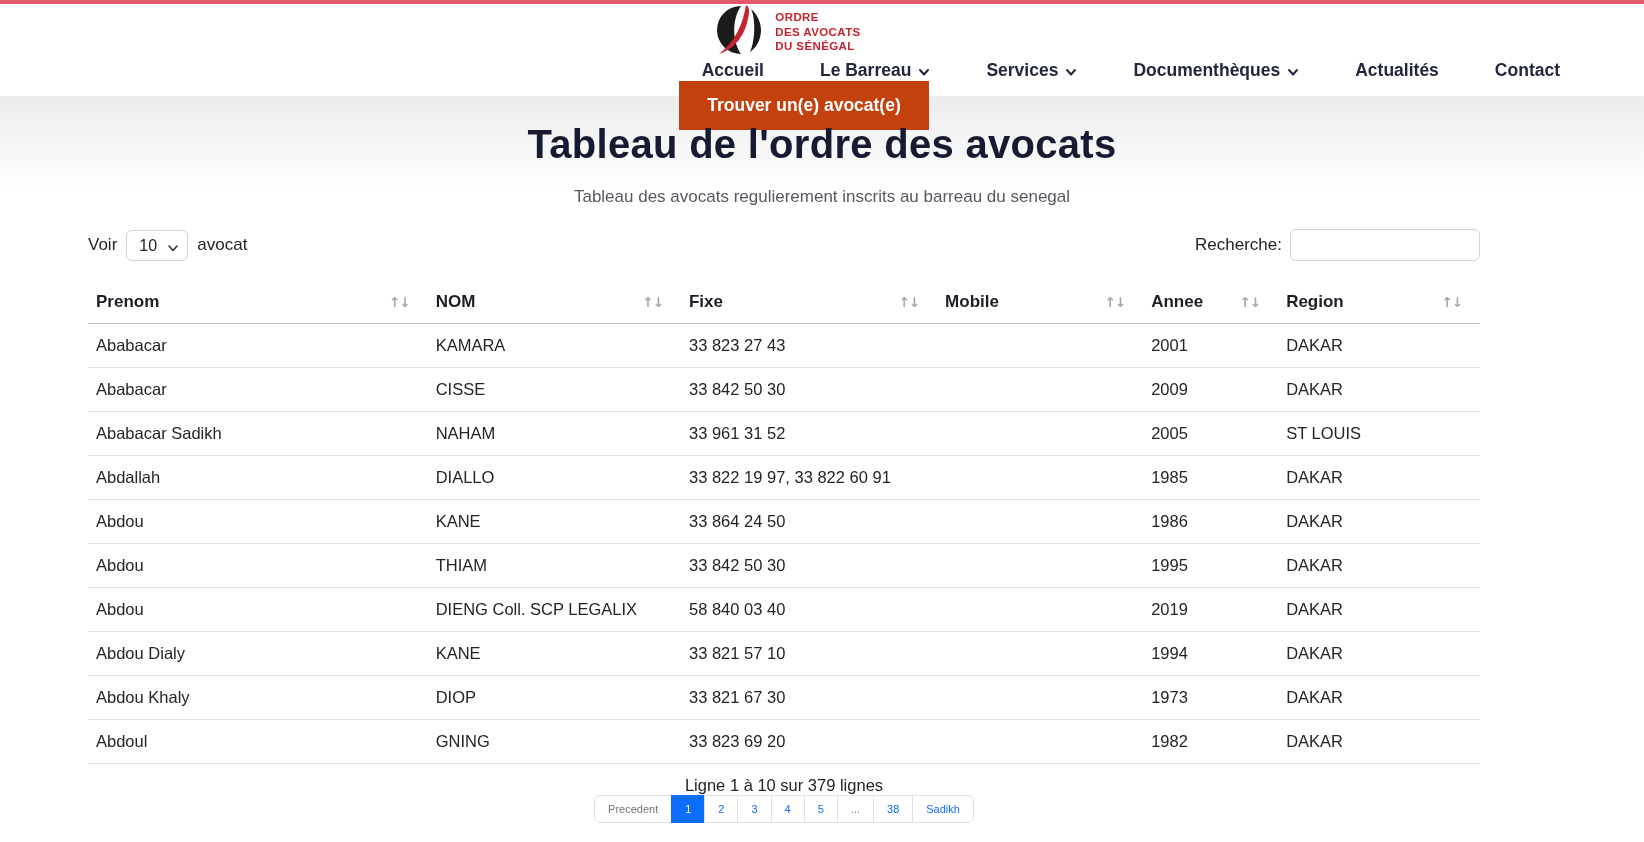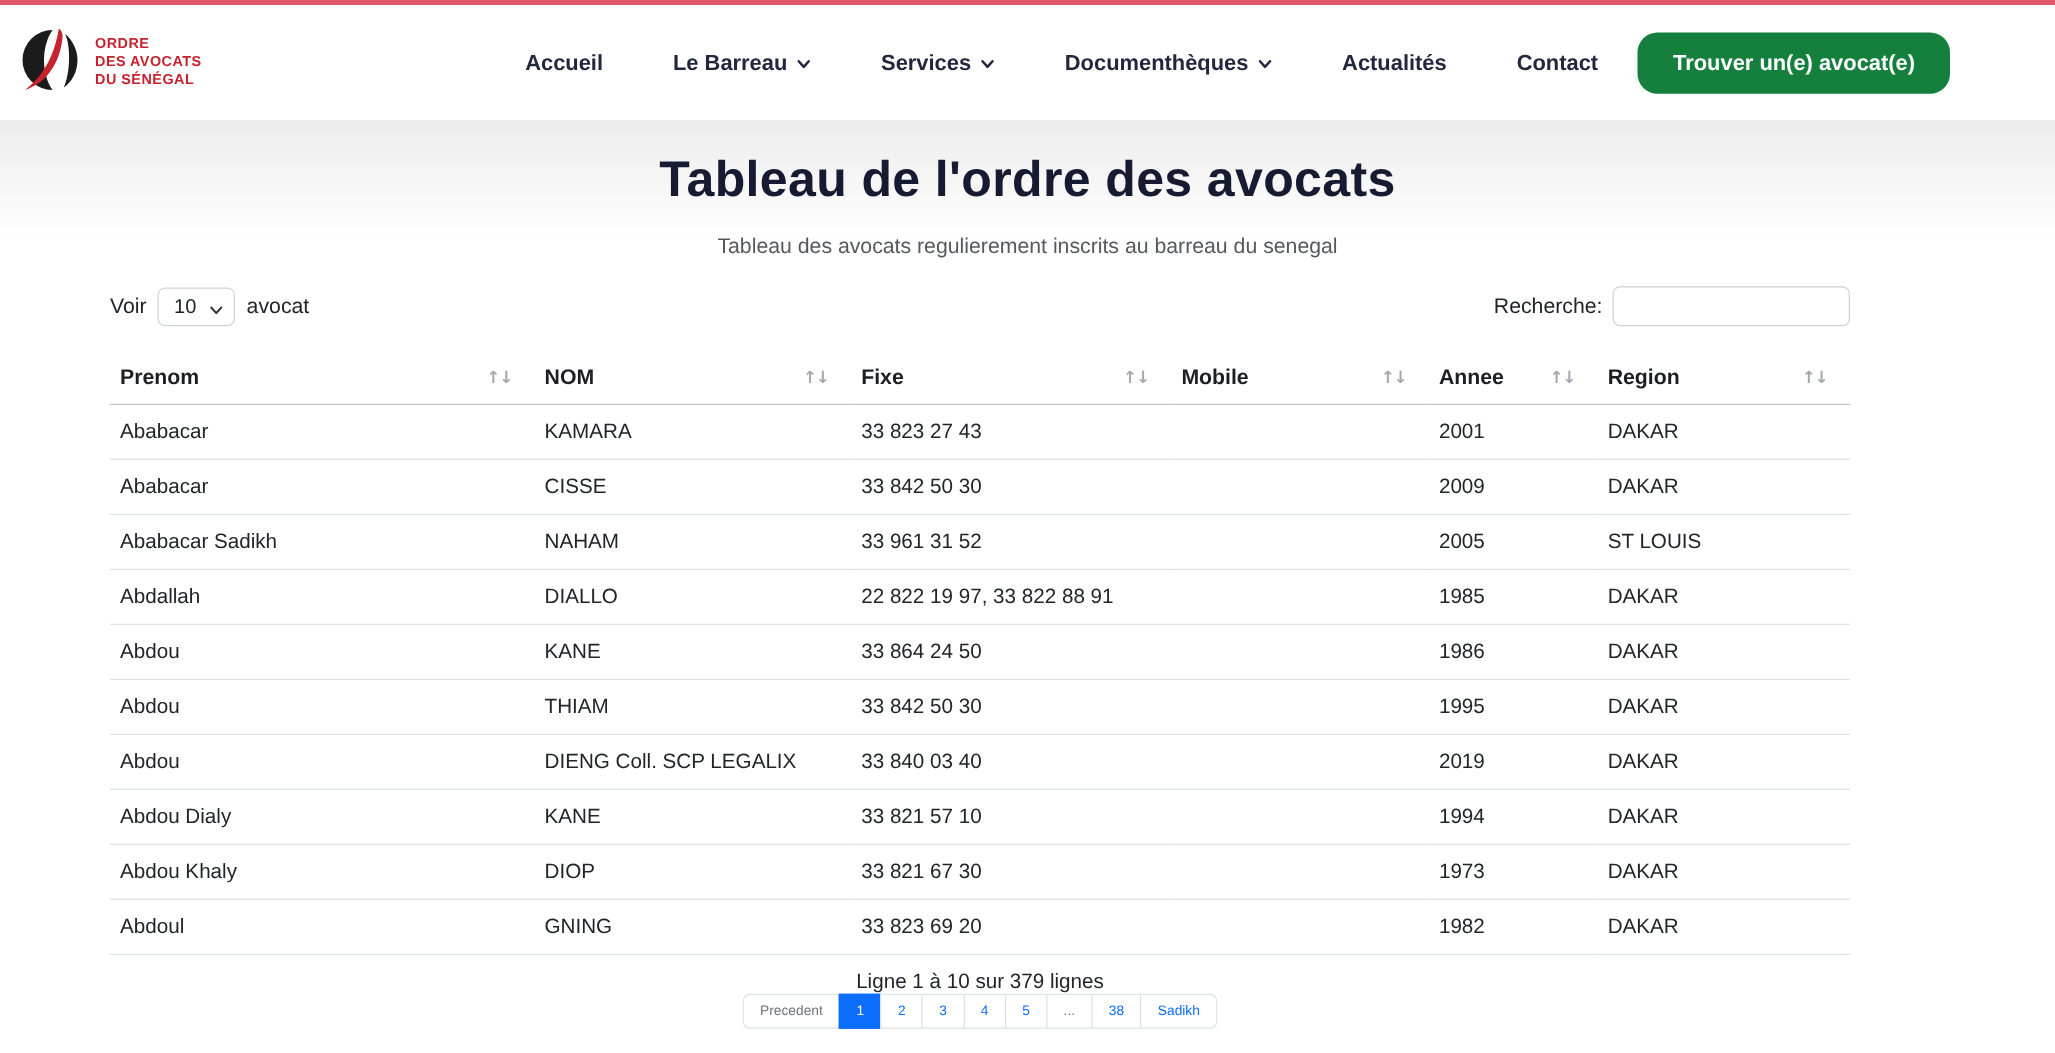--- a/index.html
+++ b/index.html
@@ -4,30 +4,30 @@
 <style>
   * { box-sizing: border-box; margin: 0; padding: 0; }
   html,body { width: 1644px; height: 842px; background:#fff;
     font-family: "Liberation Sans", sans-serif; color:#212529; }
 
   
   .top-strip { height:4px; width:100%; }
 
   
   .site-header { height:92px; background:#fff; display:flex; align-items:center;
-    padding:0 84px 0 16px; }
+    padding:0 84px 0 16px;flex-direction:column; }
   .logo { display:flex; align-items:center; gap:8px; }
   .logo-text { color:#c5232e; font-weight:bold; font-size:11.5px; line-height:1.25;
     letter-spacing:.4px; }
   .main-nav { margin-left:auto; display:flex; align-items:center; gap:34px; }
   .nav-item { display:flex; align-items:center; gap:7px; font-size:17.5px;
     font-weight:600; color:#23273e; text-decoration:none; cursor:pointer;margin-left:22px; }
   .chev { display:inline-flex; margin-top:2px; }
-  .cta-btn { margin-left:32px; background:#15803d; color:#fff; border:none;
-    border-radius:16px; font-family:inherit; font-weight:bold; font-size:17.5px;
+  .cta-btn { margin-left:32px; background:#c2410c; color:#fff; border:none;
+    border-radius:0; font-family:inherit; font-weight:bold; font-size:17.5px;
     padding:14px 28px; cursor:pointer; }
 
   
   .main-area { background:linear-gradient(to bottom, #ececec, #ffffff 95px);
     padding-top:26px; min-height:742px; }
   .page-title { text-align:center; font-size:40px; font-weight:800; color:#171b32;
     letter-spacing:.3px; }
   .page-subtitle { text-align:center; font-size:17px; color:#55595f; margin-top:20px; }
 
   .container { width:1392px; margin-left:88px; }
@@ -223,21 +223,21 @@
             <td>Ababacar Sadikh</td>
             <td>NAHAM</td>
             <td>33 961 31 52</td>
             <td></td>
             <td>2005</td>
             <td>ST LOUIS</td>
           </tr>
           <tr>
             <td>Abdallah</td>
             <td>DIALLO</td>
-            <td>22 822 19 97, 33 822 88 91</td>
+            <td>33 822 19 97, 33 822 60 91</td>
             <td></td>
             <td>1985</td>
             <td>DAKAR</td>
           </tr>
           <tr>
             <td>Abdou</td>
             <td>KANE</td>
             <td>33 864 24 50</td>
             <td></td>
             <td>1986</td>
@@ -247,21 +247,21 @@
             <td>Abdou</td>
             <td>THIAM</td>
             <td>33 842 50 30</td>
             <td></td>
             <td>1995</td>
             <td>DAKAR</td>
           </tr>
           <tr>
             <td>Abdou</td>
             <td>DIENG Coll. SCP LEGALIX</td>
-            <td>33 840 03 40</td>
+            <td>58 840 03 40</td>
             <td></td>
             <td>2019</td>
             <td>DAKAR</td>
           </tr>
           <tr>
             <td>Abdou Dialy</td>
             <td>KANE</td>
             <td>33 821 57 10</td>
             <td></td>
             <td>1994</td>

